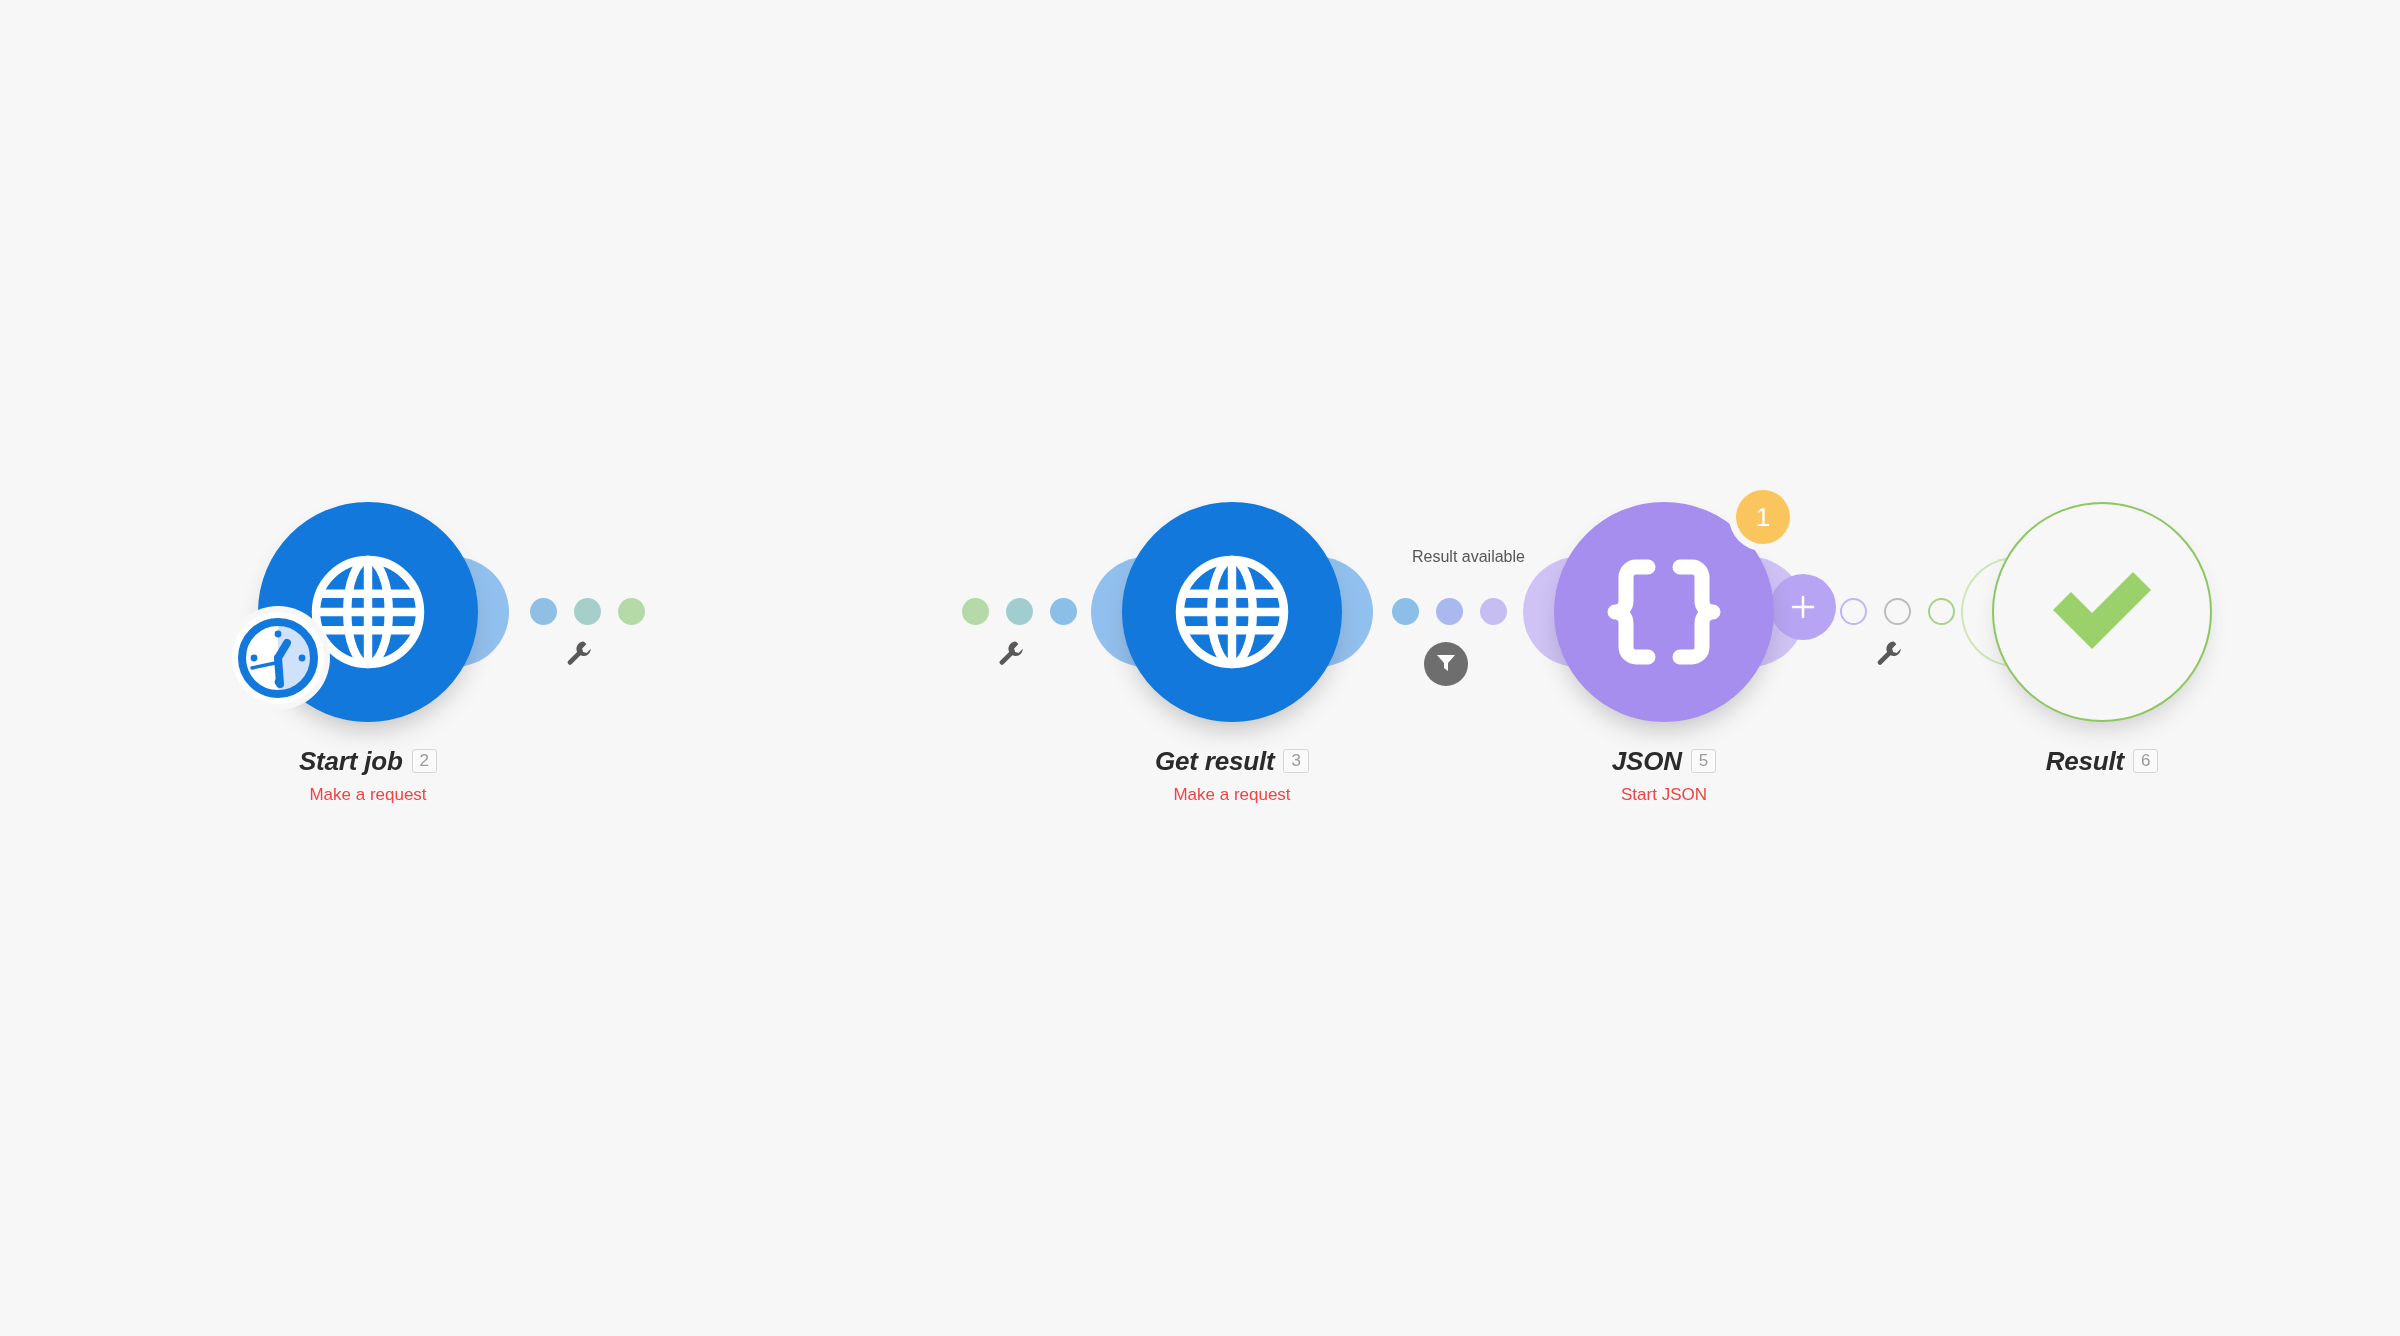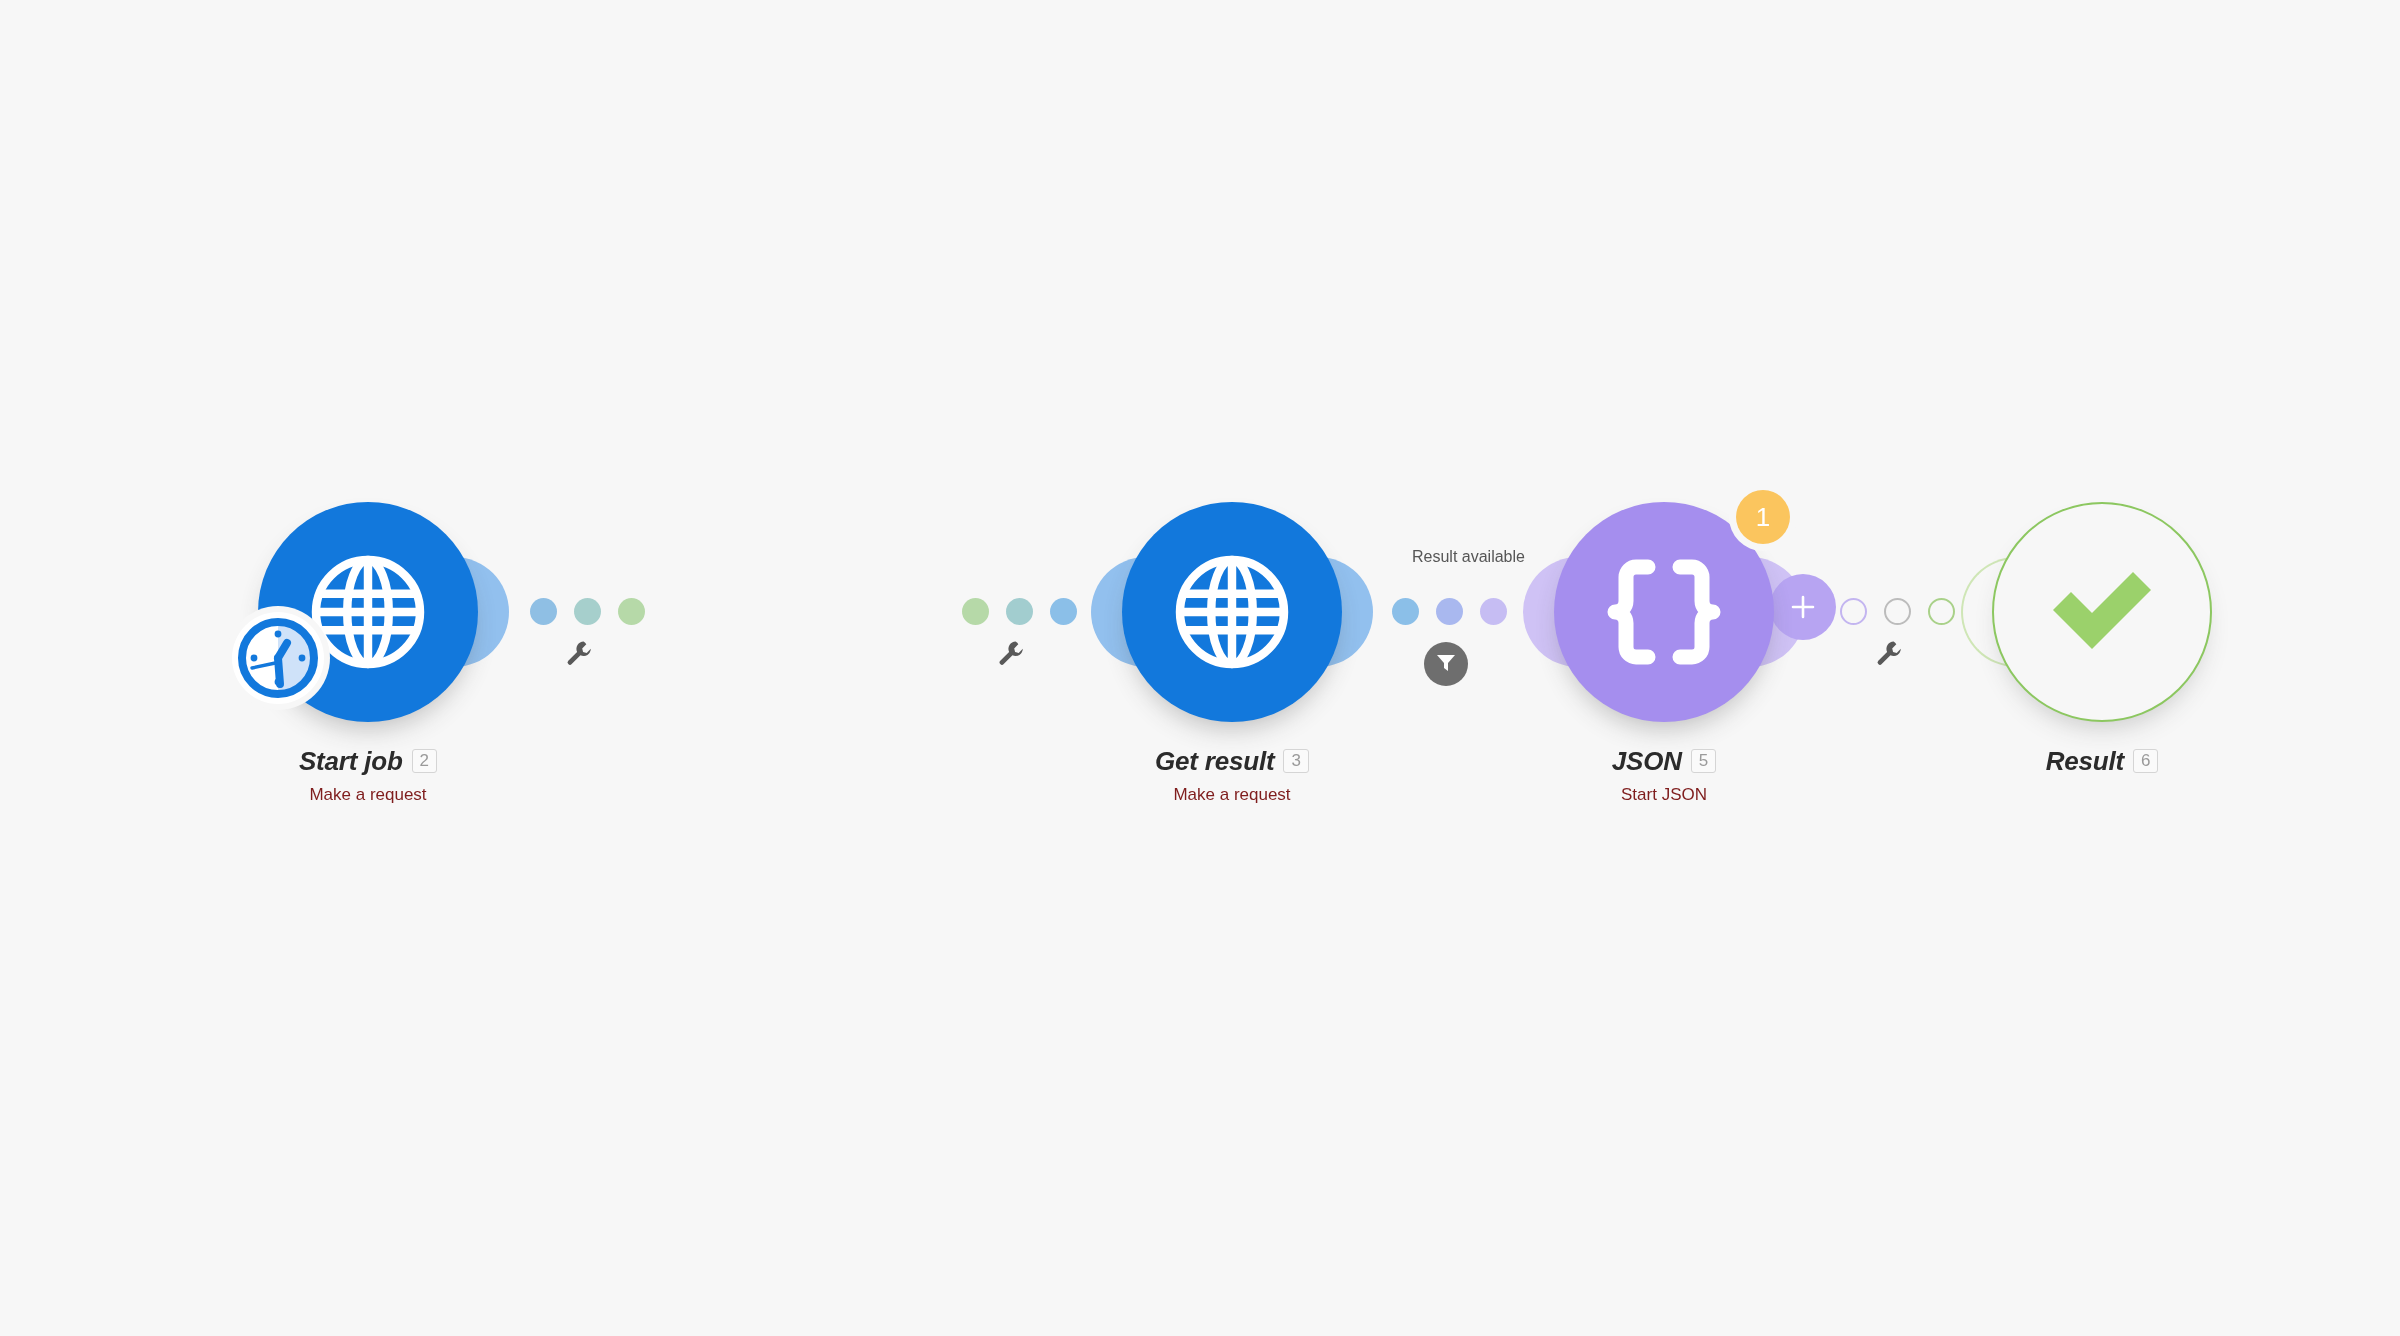--- a/index.html
+++ b/index.html
@@ -116,21 +116,21 @@
     color: #9a9a9a;
     border: 1px solid #d5d5d5;
     border-radius: 3px;
     padding: 2px 7px 3px;
     background: #fafafa;
     line-height: 1;
   }
   .subtitle {
     margin-top: 11px;
     font-size: 17px;
-    color: #7f1d1d;
+    color: #ef4444;
   }
 
   
   .count-badge {
     position: absolute;
     right: -16px;
     top: -12px;
     width: 54px;
     height: 54px;
     border-radius: 50%;

